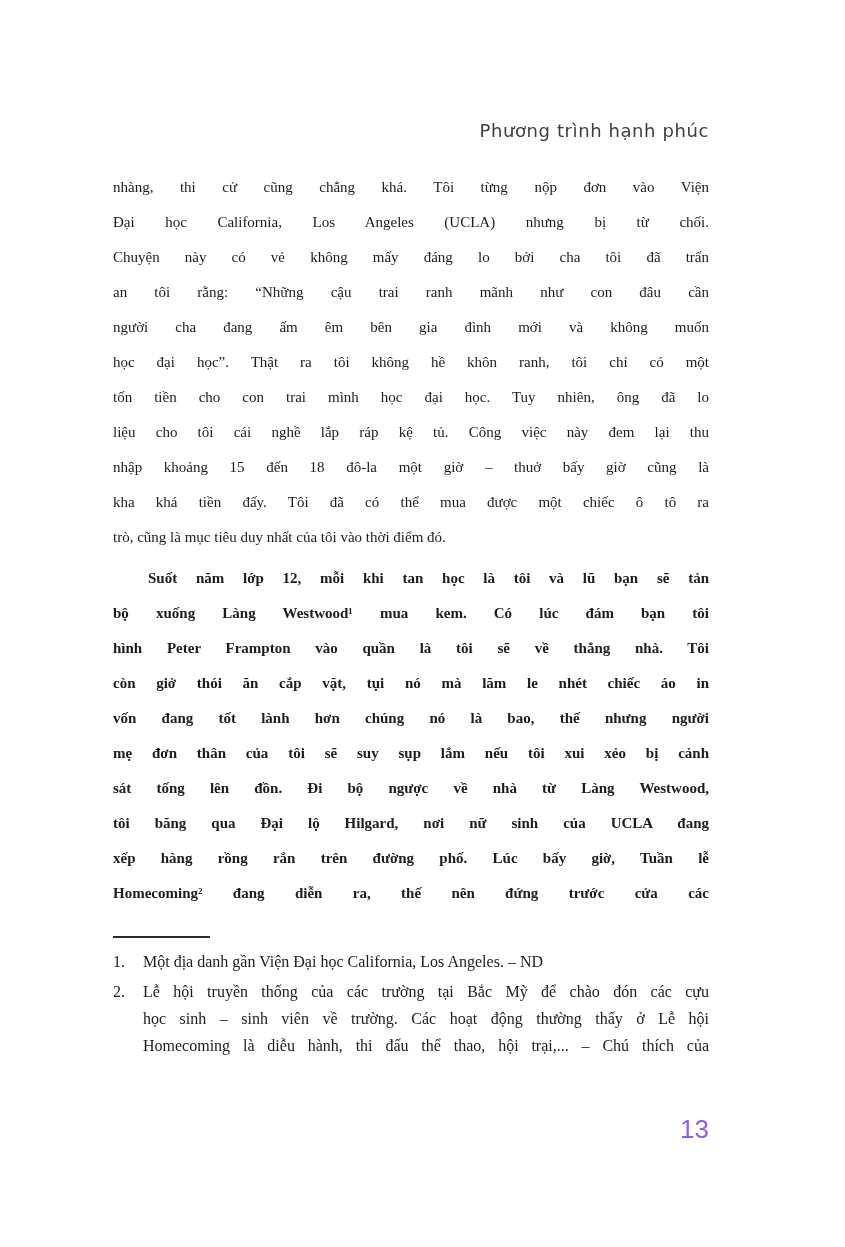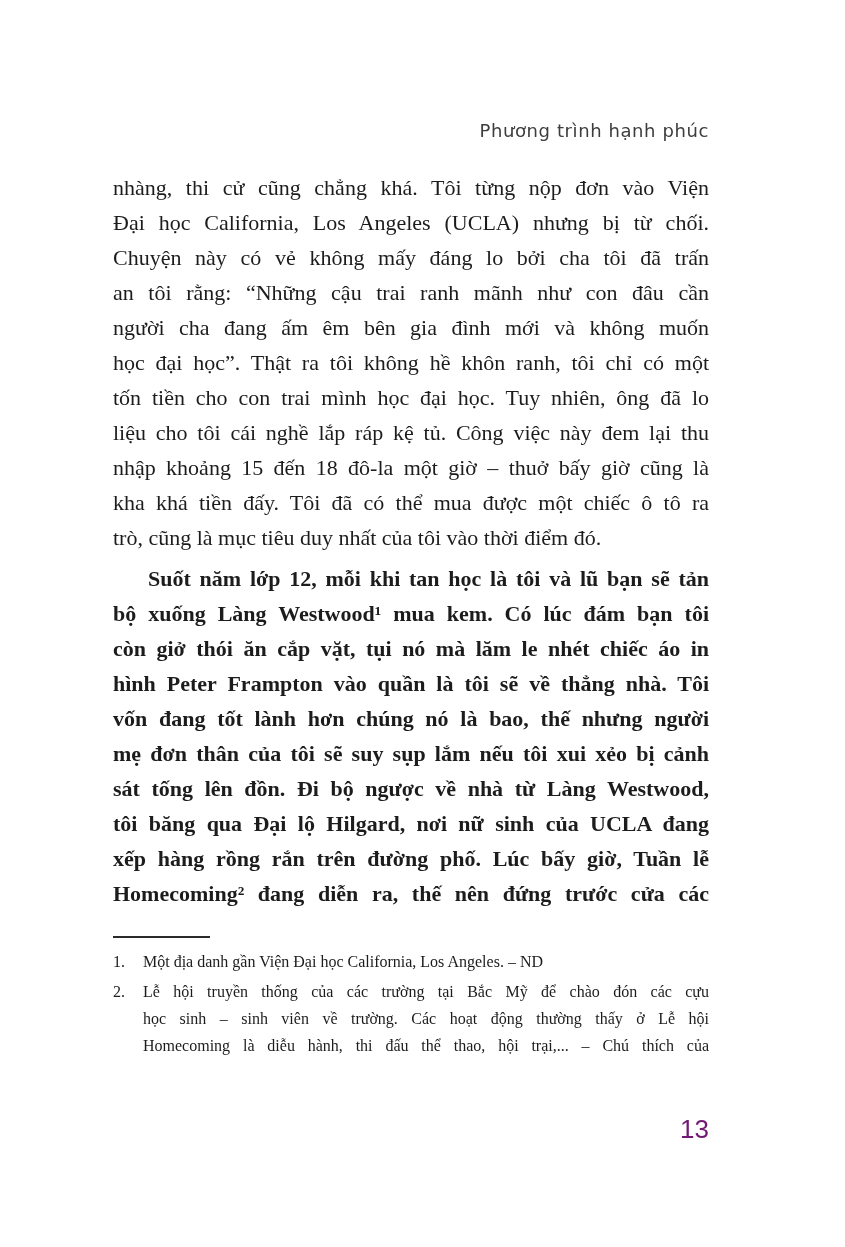--- a/index.html
+++ b/index.html
@@ -25,21 +25,21 @@
     color: #3d3d3d;
     font-weight: 400;
   }
   
   .body-text {
     position: absolute;
     top: 170px;
     left: 113px;
     width: 596px;
     font-family: "Liberation Serif", "DejaVu Serif", serif;
-    font-size: 22px;
+    font-size: 15px;
     line-height: 35px;
     color: #1c1c1c;
   }
   .para { margin: 0; }
   .para + .para { margin-top: 6px; font-weight: bold; }
   .line {
     text-align: justify;
     text-align-last: justify;
     white-space: normal;
   }
@@ -73,21 +73,21 @@
 
   
   .page-number {
     position: absolute;
     top: 1114px;
     left: 113px;
     width: 596px;
     text-align: right;
     font-family: "Liberation Sans", "DejaVu Sans", sans-serif;
     font-size: 26px;
-    color: #701a75;
+    color: #8b5cf6;
   }
 </style>
 </head>
 <body>
 
 <div class="page">
   <div class="running-head">Phương trình hạnh phúc</div>
 
   <div class="body-text">
       <div class="para">
@@ -99,22 +99,22 @@
         <div class="line">học đại học”. Thật ra tôi không hề khôn ranh, tôi chỉ có một</div>
         <div class="line">tốn tiền cho con trai mình học đại học. Tuy nhiên, ông đã lo</div>
         <div class="line">liệu cho tôi cái nghề lắp ráp kệ tủ. Công việc này đem lại thu</div>
         <div class="line">nhập khoảng 15 đến 18 đô-la một giờ – thuở bấy giờ cũng là</div>
         <div class="line">kha khá tiền đấy. Tôi đã có thể mua được một chiếc ô tô ra</div>
         <div class="line last">trò, cũng là mục tiêu duy nhất của tôi vào thời điểm đó.</div>
       </div>
       <div class="para indent">
         <div class="line">Suốt năm lớp 12, mỗi khi tan học là tôi và lũ bạn sẽ tản</div>
         <div class="line">bộ xuống Làng Westwood¹ mua kem. Có lúc đám bạn tôi</div>
+        <div class="line">hình Peter Frampton vào quần là tôi sẽ về thẳng nhà. Tôi</div>
         <div class="line">còn giở thói ăn cắp vặt, tụi nó mà lăm le nhét chiếc áo in</div>
-        <div class="line">hình Peter Frampton vào quần là tôi sẽ về thẳng nhà. Tôi</div>
         <div class="line">vốn đang tốt lành hơn chúng nó là bao, thế nhưng người</div>
         <div class="line">mẹ đơn thân của tôi sẽ suy sụp lắm nếu tôi xui xẻo bị cảnh</div>
         <div class="line">sát tống lên đồn. Đi bộ ngược về nhà từ Làng Westwood,</div>
         <div class="line">tôi băng qua Đại lộ Hilgard, nơi nữ sinh của UCLA đang</div>
         <div class="line">xếp hàng rồng rắn trên đường phố. Lúc bấy giờ, Tuần lễ</div>
         <div class="line">Homecoming² đang diễn ra, thế nên đứng trước cửa các</div>
       </div>
     </div>
 
   <div class="footnote-sep"></div>

